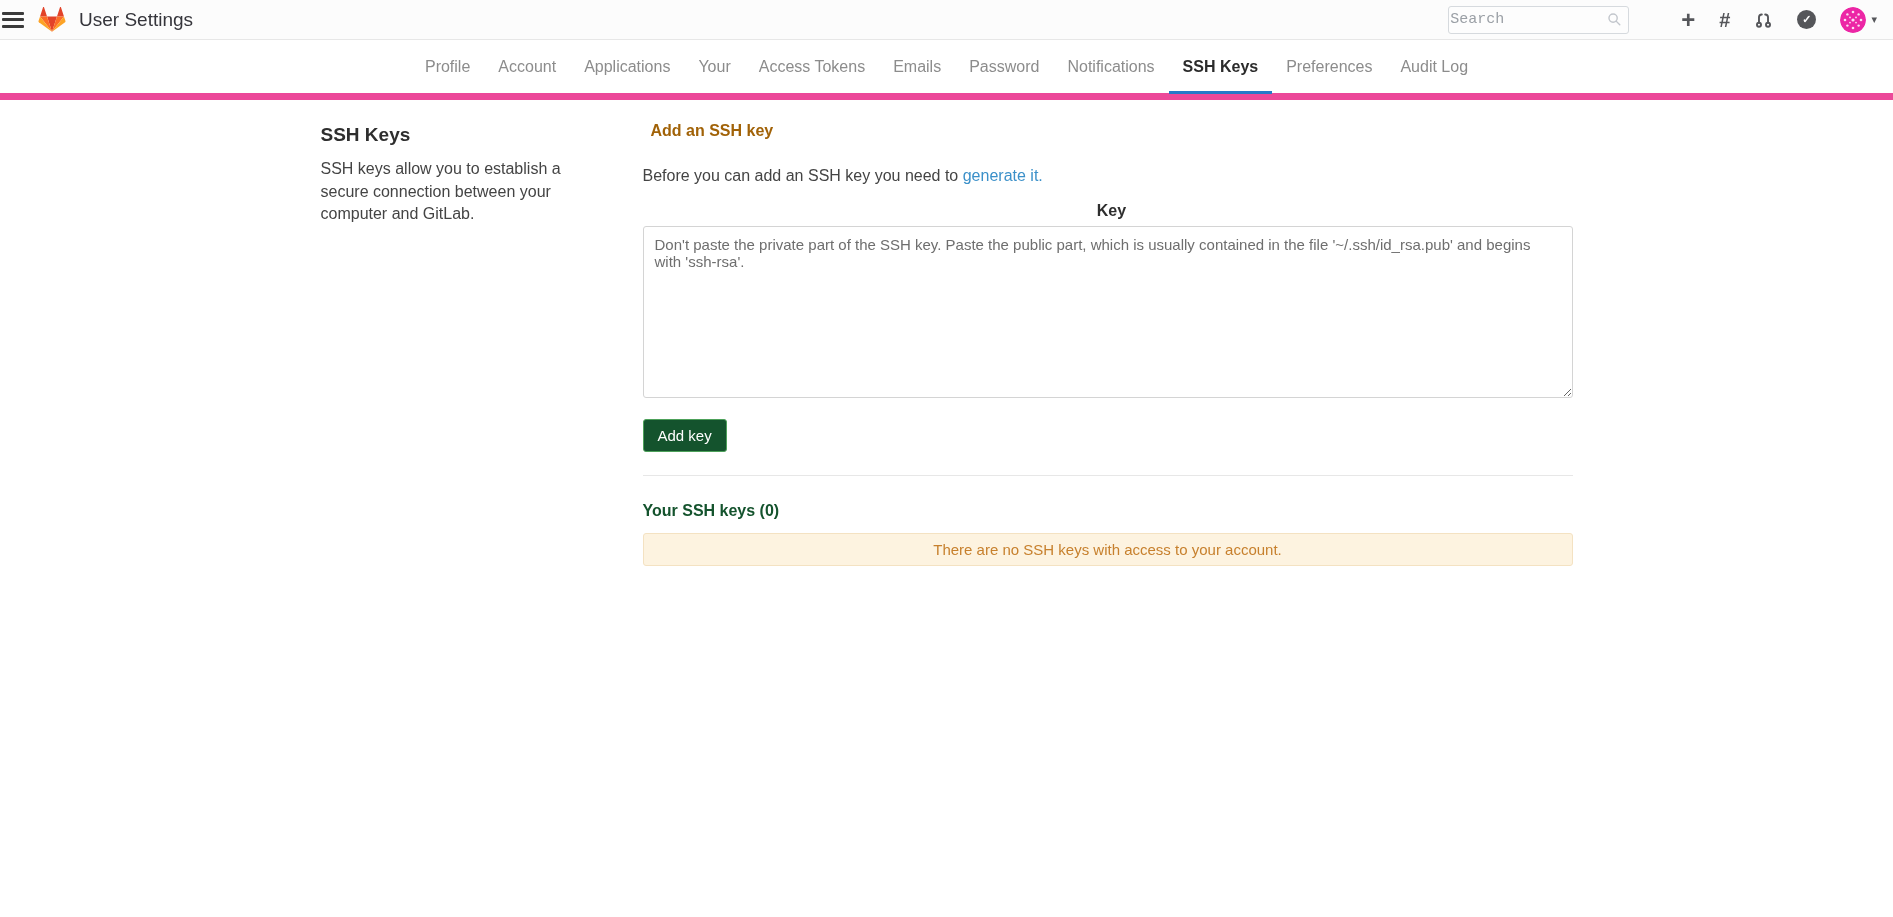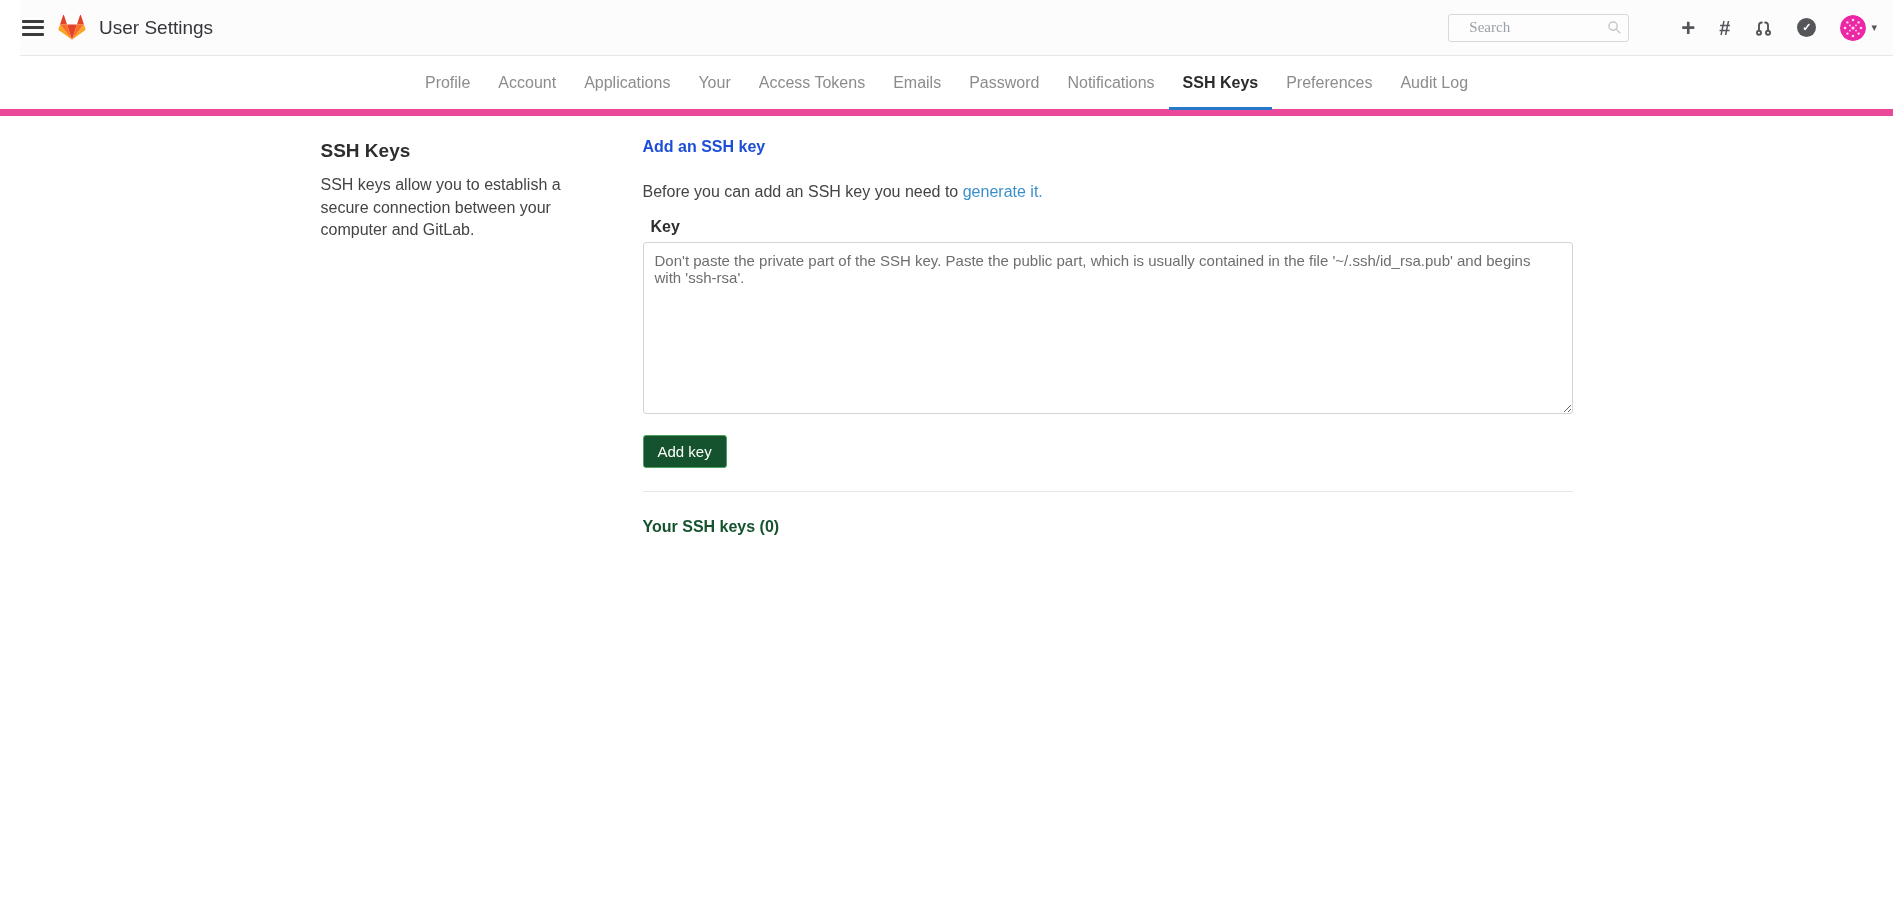--- a/index.html
+++ b/index.html
@@ -7,40 +7,39 @@
   body {
     font-family: "Liberation Sans", sans-serif;
     color:#2e2e2e;
     min-width:1893px;
     min-height:917px;
     font-size:16px;
   }
 
   
   .navbar {
-    height:56px;
+    height:40px;
     background:#fcfcfc;
     border-bottom:1px solid #e7e7e7;
     display:flex;
     align-items:center;
     padding:0 16px 0 2px;
-    margin-left:20px;
   }
   .hamburger { width:22px; height:16px; display:flex; flex-direction:column; justify-content:space-between; cursor:pointer; margin-right:14px; }
   .hamburger span { display:block; height:3px; background:#3b3b3b; border-radius:1px; }
   .logo { width:28px; height:27px; margin-right:13px; cursor:pointer; }
   .nav-title { font-size:19px; color:#35353b; }
   .nav-right { margin-left:auto; display:flex; align-items:center; }
   .search-wrap { position:relative; margin-right:52px; }
   .search-input {
     width:181px; height:28px;
     border:1px solid #d6dade; border-radius:3px;
-    background:#fdfdfd; padding:0 28px 0 20px;
+    background:#fdfdfd; padding:0 28px 0 1px;
     font-size:15px; color:#444; outline:none;
-    font-family:Liberation Serif, serif;
+    font-family:Liberation Mono, monospace;
   }
   .search-input::placeholder { color:#9ba0a6; }
   .search-icon { position:absolute; right:7px; top:6px; }
   .nav-icons { display:flex; align-items:center; gap:24px; }
   .nav-icon { color:#55565a; cursor:pointer; display:flex; align-items:center; }
   .glyph-plus { font-size:24px; font-weight:700; line-height:1; }
   .glyph-hash { font-size:20px; font-weight:700; line-height:1; }
   .check-circle {
     width:19px; height:19px; border-radius:50%;
     background:#55565a; color:#fff; font-size:11px; font-weight:700;
@@ -63,25 +62,25 @@
   .tab.active { color:#2b2b2b; font-weight:700; border-bottom-color:#2579c8; }
 
   
   .container { width:1252px; margin:0 auto; display:flex; padding-top:20px; }
   .col-left { width:322px; padding-right:46px; flex-shrink:0; }
   .col-right { flex:1; }
 
   .section-heading { font-size:19px; font-weight:700; margin:4px 0 12px 0; color:#2e2e2e; }
   .section-desc { font-size:16px; color:#444; line-height:1.42; margin:0; }
 
-  .form-heading { font-size:16px; font-weight:700; margin:2px 0 0 0; color:#1d4ed8; }
+  .form-heading { font-size:16px; font-weight:700; margin:2px 0 0 8px; color:#a16207; }
   .form-intro { font-size:16px; color:#444; margin:27px 0 17px 0; }
   .link { color:#3b90c9; text-decoration:none; cursor:pointer; }
 
-  .field-label { display:block; font-size:16px; font-weight:700; color:#2e2e2e; margin:0 0 6px 8px; }
+  .field-label { display:block; font-size:16px; font-weight:700; color:#2e2e2e; margin:0 0 6px 8px;text-align:center; }
 
   .key-textarea {
     width:100%; height:172px;
     border:1px solid #d4d4d4; border-radius:3px;
     padding:9px 11px;
     font-family:"Liberation Sans", sans-serif;
     font-size:15px; color:#333;
     resize:both; outline:none;
   }
   .key-textarea::placeholder { color:#6e6e6e; }
@@ -208,15 +207,16 @@
 
     <label class="field-label">Key</label>
     <textarea class="key-textarea" placeholder="Don't paste the private part of the SSH key. Paste the public part, which is usually contained in the file '~/.ssh/id_rsa.pub' and begins with 'ssh-rsa'." style=""></textarea>
 
 
     <button class="btn-add">Add key</button>
 
     <hr class="divider">
 
     <h3 class="keys-heading">Your SSH keys (0)</h3>
+    <div class="empty-banner">There are no SSH keys with access to your account.</div>
   </section>
 
 </main>
 
 </body></html>

